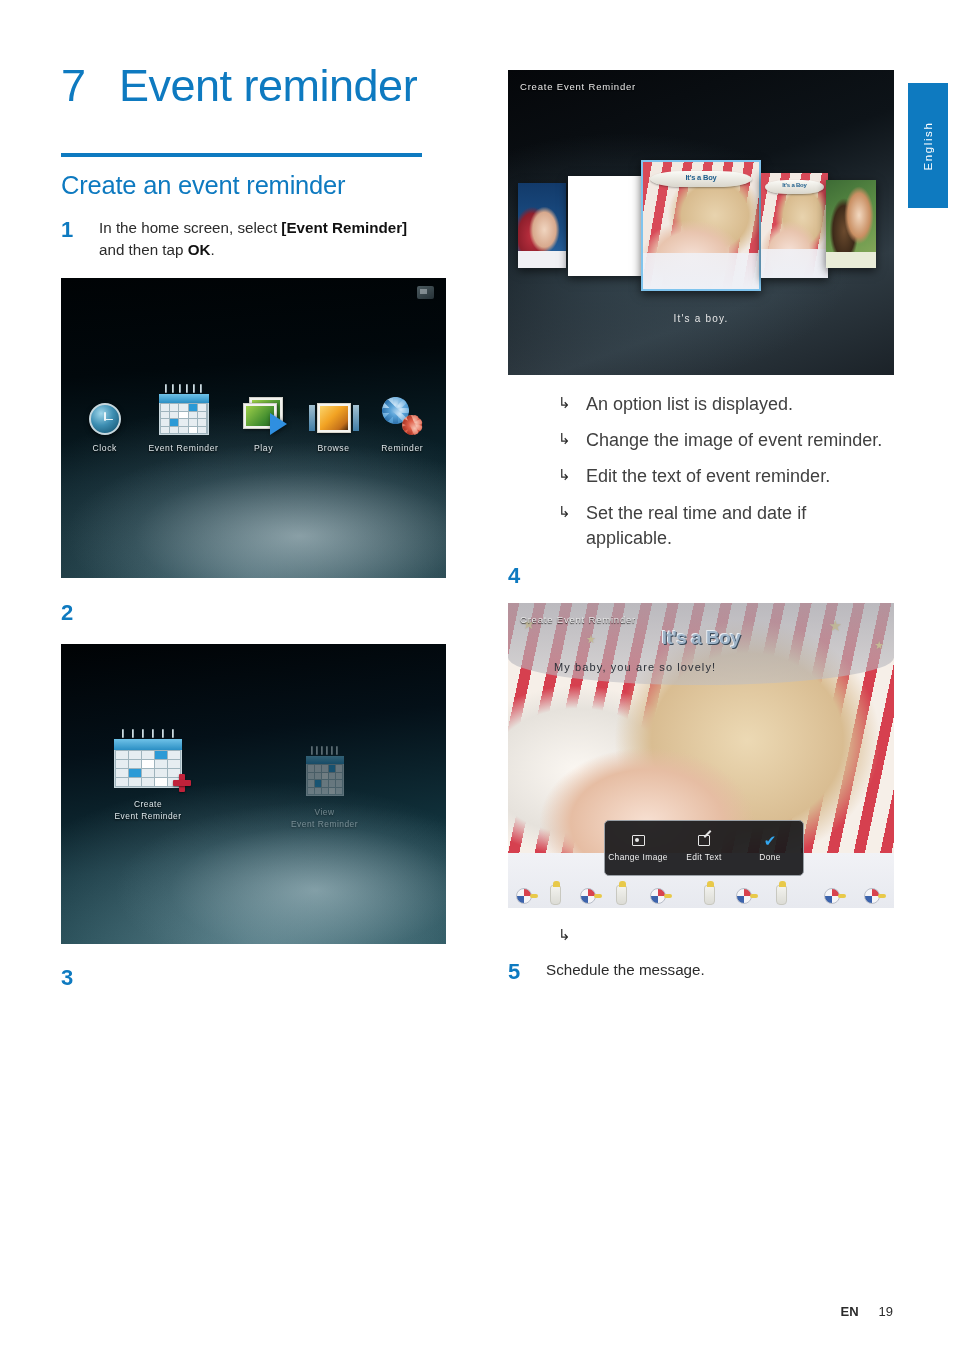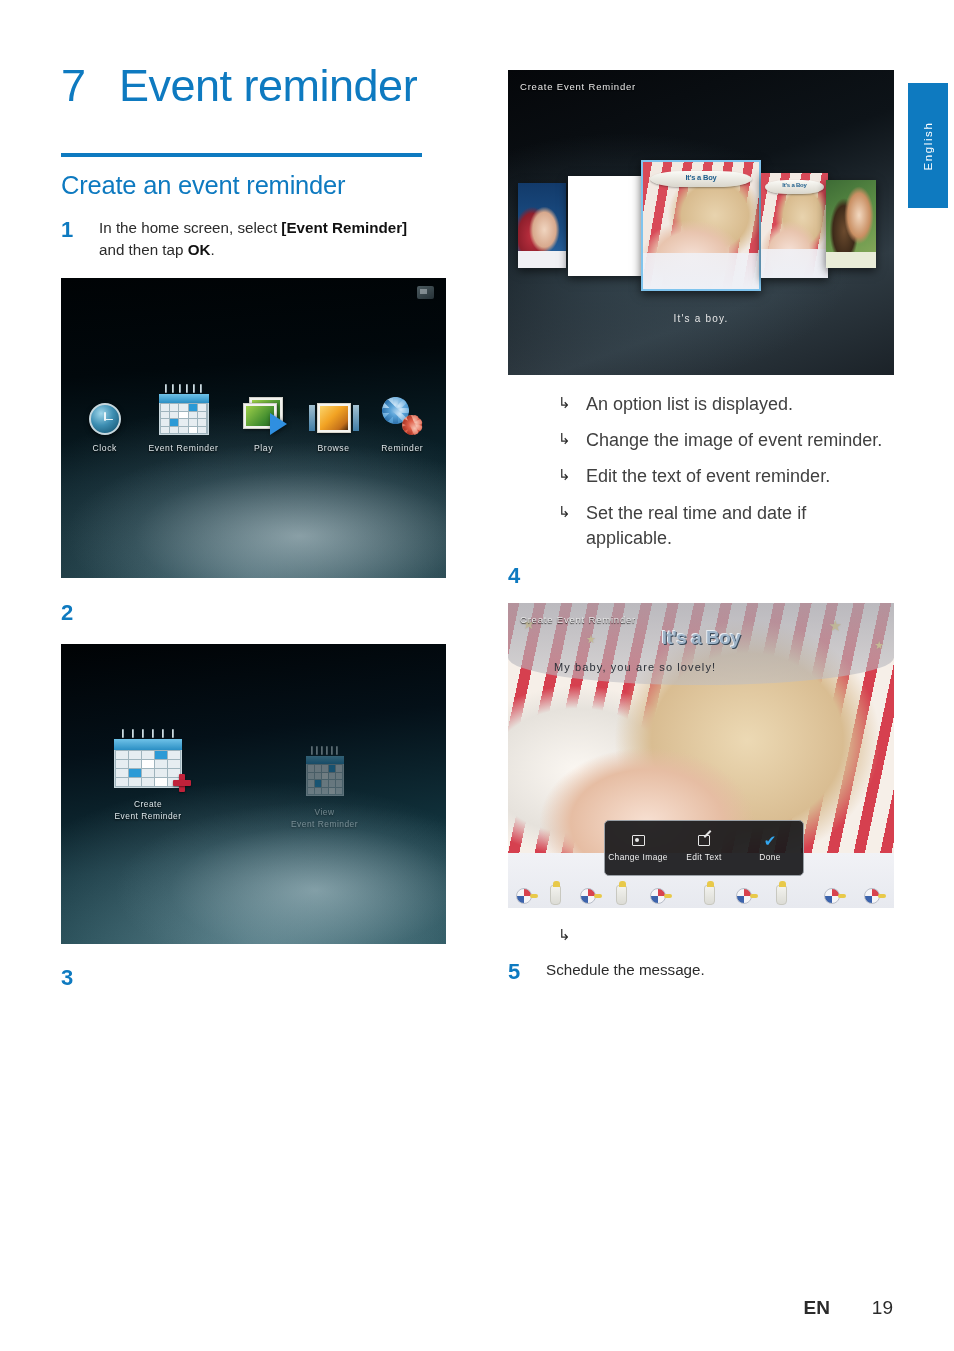--- a/index.html
+++ b/index.html
@@ -335,22 +335,22 @@
   }
   .icn-pen::after{
     content:""; position:absolute; right:-3px; top:-3px; width:9px;height:2px;
     background:#e6e6e6; transform:rotate(-45deg);
   }
   .icn-check { color:#33a7ef; font-size:15px; line-height:1; }
 
   
   .footer {
     position:absolute; right:61px; bottom:32px;
-    display:flex; align-items:baseline; gap:22px;
-    font-size:19px; color:#2b2b2b;
+    display:flex; align-items:baseline; 
+    font-size:13px; color:#2b2b2b;
   }
   .footer .en { font-weight:700; }
   .footer .pg { color:#2b2b2b;margin-left:20px; }
 </style>
 </head>
 <body>
 
 <div class="page">
 
   <div class="lang-tab">

